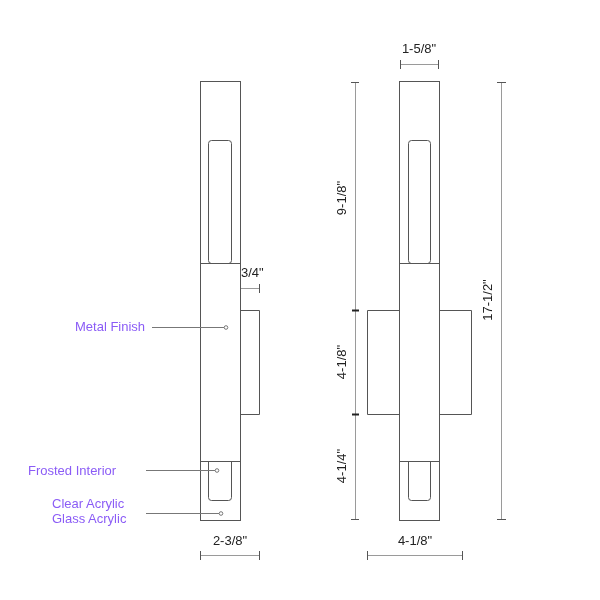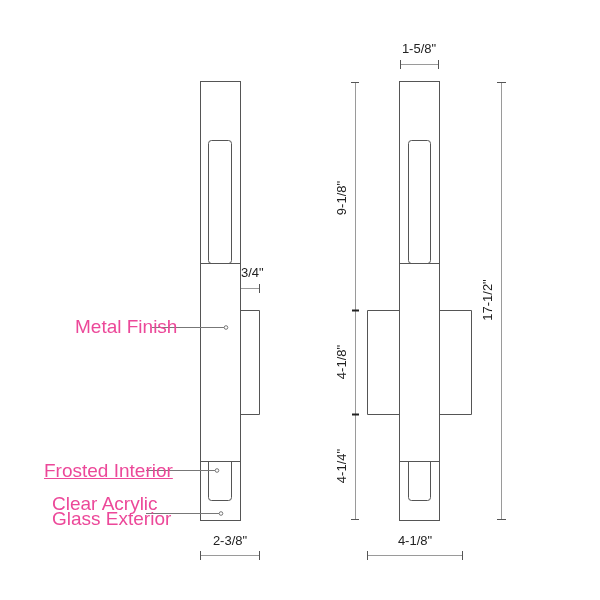--- a/index.html
+++ b/index.html
@@ -1,18 +1,18 @@
 <!DOCTYPE html>
 <html><head>
   <meta charset="utf-8">
   <style>
     html, body { margin: 0; padding: 0; background: #ffffff; }
     body { width: 600px; height: 600px; overflow: hidden; position: relative; font-family: "Liberation Sans", sans-serif; }
     svg { position: absolute; left: 0; top: 0; }
-    .lbl { position: absolute; font-size: 19px; color: #ec4899; white-space: nowrap; line-height: 15px; }
+    .lbl { position: absolute; font-size: 13px; color: #8b5cf6; white-space: nowrap; line-height: 15px; }
     .dim { position: absolute; font-size: 13px; color: #222; white-space: nowrap; line-height: 15px; }
     .rot { transform: translate(-50%, -50%) rotate(-90deg); }
     .ctr { transform: translateX(-50%); }
     .right { text-align: left; }
   </style>
 </head>
 <body>
 
 <svg width="600" height="600" viewBox="0 0 600 600">
   <g fill="none" stroke="#555" stroke-width="1">
@@ -70,24 +70,24 @@
     <line x1="352" y1="414.5" x2="359" y2="414.5" stroke="#222" stroke-width="2"></line>
     <line x1="351" y1="519.5" x2="359" y2="519.5" stroke="#555"></line>
 
     <line x1="501.5" y1="82" x2="501.5" y2="520"></line>
     <line x1="497" y1="82.5" x2="506" y2="82.5" stroke="#555"></line>
     <line x1="497" y1="519.5" x2="506" y2="519.5" stroke="#555"></line>
   </g>
 </svg>
 
 <div class="lbl" style="left:75px; top:319px;">Metal Finish</div>
-<div class="lbl" style="left:44px; top:463px;text-decoration:underline;">Frosted Interior</div>
+<div class="lbl" style="left:28px; top:463px;">Frosted Interior</div>
 <div class="lbl right" style="left:52px; top:496px; width:90px;">
   <div>Clear Acrylic</div>
-  <div>Glass Exterior</div>
+  <div>Glass Acrylic</div>
 </div>
 
 <div class="dim" style="left:241px; top:265px;">3/4"</div>
 <div class="dim ctr" style="left:230px; top:533px;">2-3/8"</div>
 <div class="dim ctr" style="left:419px; top:41px;">1-5/8"</div>
 <div class="dim ctr" style="left:415px; top:533px;">4-1/8"</div>
 <div class="dim rot" style="left:341px; top:198px;">9-1/8"</div>
 <div class="dim rot" style="left:341px; top:362px;">4-1/8"</div>
 <div class="dim rot" style="left:341px; top:466px;">4-1/4"</div>
 <div class="dim rot" style="left:487px; top:300px;">17-1/2"</div>

